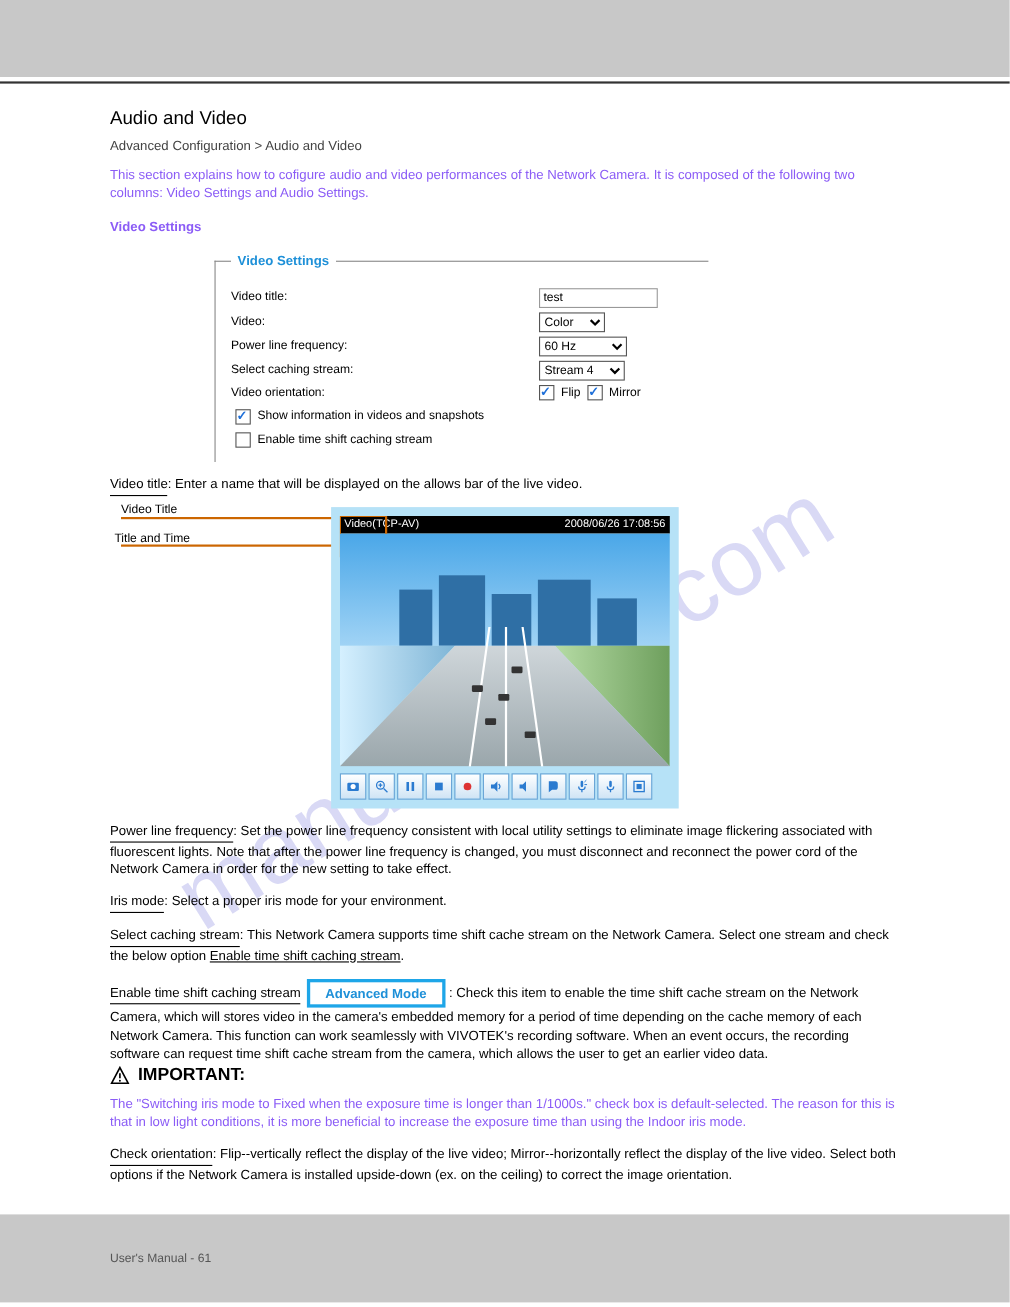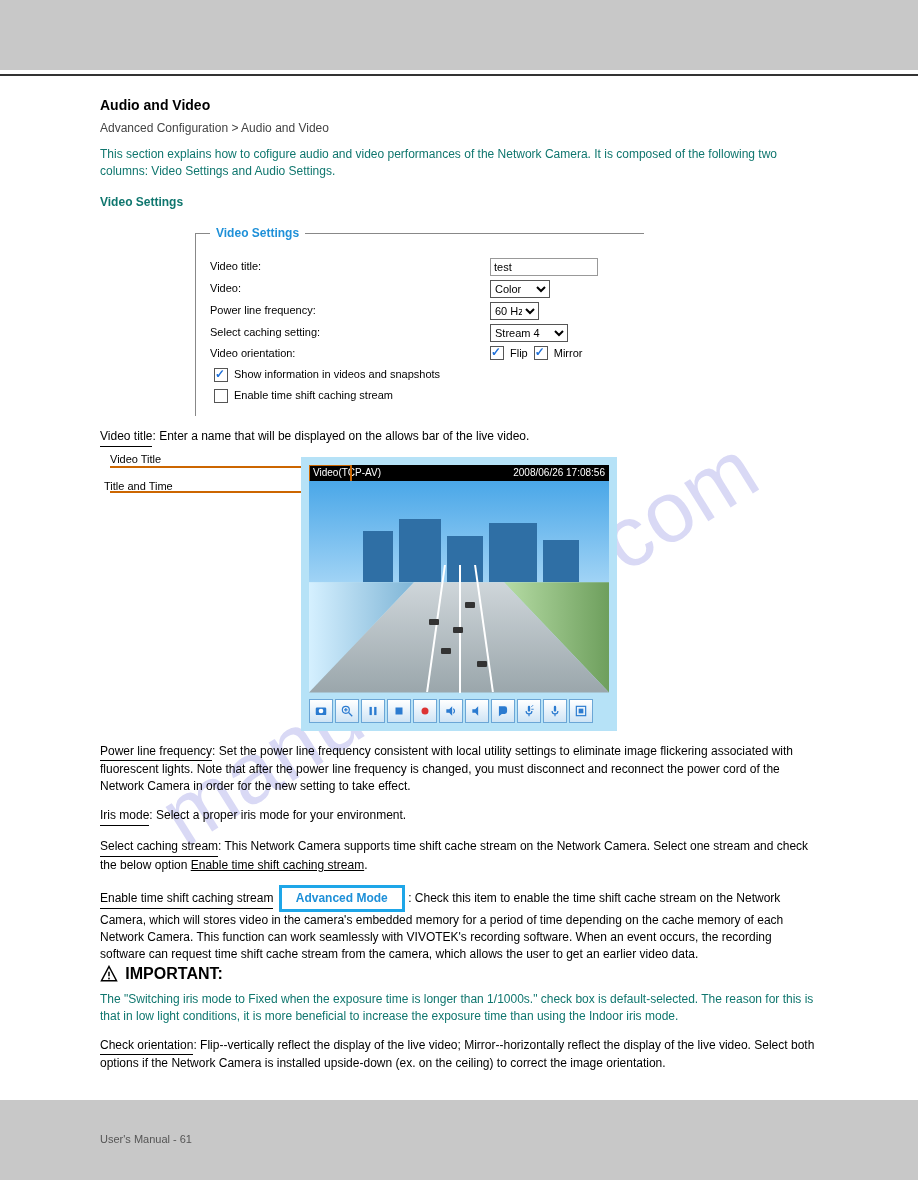--- a/index.html
+++ b/index.html
@@ -1,22 +1,22 @@
 <!DOCTYPE html>
 <html><head>
 <meta charset="utf-8">
 <style>
   html,body{margin:0;padding:0;background:#fff;font-family:Arial,Helvetica,sans-serif;color:#000;font-size:12px;line-height:1.4;}
   .page{width:918px;margin:0 auto;position:relative;min-height:1188px;}
   .top-bar{background:#c8c8c8;height:70px;margin:0;}
   .top-rule{border:0;border-top:2px solid #333;margin:4px 0 0 0;}
   .content{padding:0 100px 0 100px;position:relative;}
-  .heading{font-size:14px;font-weight:bold;margin-top:20px;}
+  .heading{font-size:17px;font-weight:normal;margin-top:20px;}
   .subtext{font-size:12px;margin-top:4px;color:#444;}
-  .body-text{font-size:12px;margin-top:10px;color:#0f766e;}
+  .body-text{font-size:12px;margin-top:10px;color:#8b5cf6;}
   .body-text.block{margin-top:6px;}
   
   .panel-area{margin:14px auto 0 95px;width:446px;position:relative;}
   fieldset.vsettings{border:1px solid #888;border-bottom:0;border-right:0;padding:12px 14px 8px 14px;margin:0;}
   fieldset.vsettings legend{color:#1e90d8;font-weight:bold;font-size:12px;padding:0 6px;white-space:nowrap;}
   fieldset.vsettings{width:420px;border-right:0;}
   .row{display:flex;align-items:center;margin:4px 0;font-size:11px;}
   .row .lbl{width:280px;color:#000;}
   .row .ctrl{display:flex;align-items:flex-start;gap:6px;}
   input.txt{border:1px solid #999;height:16px;width:100px;font-size:11px;padding:0 3px;}
@@ -96,25 +96,25 @@
         </div>
         <div class="row">
           <div class="lbl">Video:</div>
           <div class="ctrl">
               <select class="sel" style="width:60px;"><option>Color</option></select>
             </div>
         </div>
         <div class="row">
           <div class="lbl">Power line frequency:</div>
           <div class="ctrl">
-              <select class="sel" style="width:49px;"><option>60 Hz</option></select>
-            </div>
-        </div>
-        <div class="row">
-          <div class="lbl">Select caching setting:</div>
+              <select class="sel" style="width:80px;"><option>60 Hz</option></select>
+            </div>
+        </div>
+        <div class="row">
+          <div class="lbl">Select caching stream:</div>
           <div class="ctrl">
               <select class="sel" style="width:78px;"><option>Stream 4</option></select>
             </div>
         </div>
         <div class="row">
           <div class="lbl">Video orientation:</div>
           <div class="ctrl">
             <span class="chkbox checked"></span>
             <span>Flip</span>
             <span class="chkbox checked"></span>

